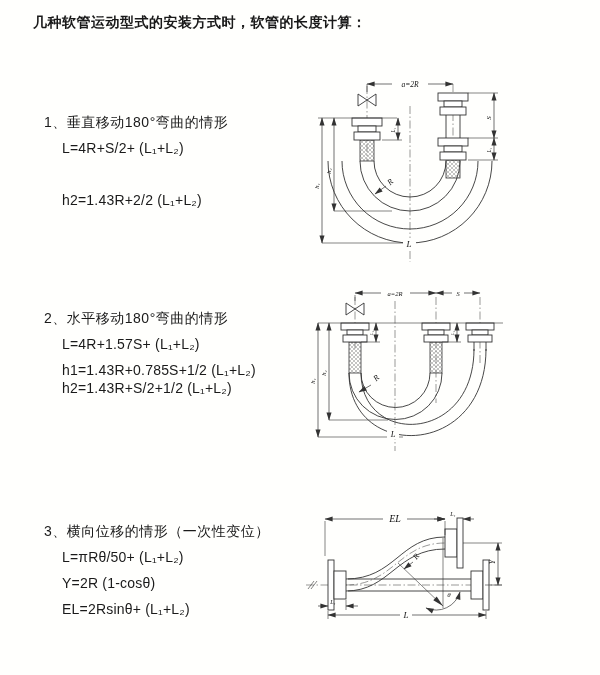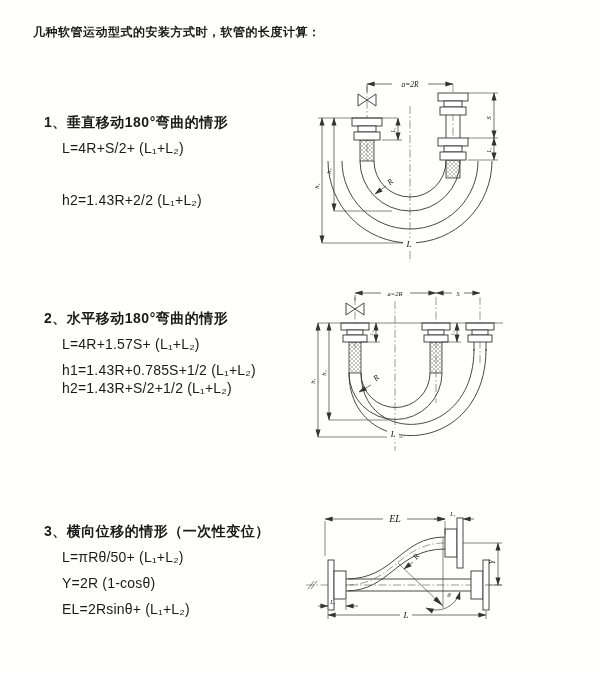--- a/index.html
+++ b/index.html
@@ -1,19 +1,19 @@
 <!DOCTYPE html>
 <html><head>
 <meta charset="utf-8">
 <style>
   html,body{margin:0;padding:0;background:#e8e8e8;}
   .page{position:relative;width:600px;height:675px;background:#fffffd;overflow:hidden;
         font-family:"Liberation Sans","DejaVu Sans",sans-serif;color:#1a1a1a;}
-  .title{position:absolute;left:33px;top:24px;font-size:12px;font-weight:bold;letter-spacing:.5px;text-align:center;}
-  .heading{position:absolute;left:44px;font-size:14px;font-weight:bold;letter-spacing:.5px;}
+  .title{position:absolute;left:33px;top:14px;font-size:14px;font-weight:bold;letter-spacing:.5px;text-align:center;}
+  .heading{position:absolute;left:44px;font-size:14px;font-weight:normal;letter-spacing:.5px;}
   .formula{position:absolute;left:62px;font-size:14px;font-weight:400;letter-spacing:.2px;}
   svg.diag{position:absolute;}
   svg.diag .ol{fill:none;stroke:#333;stroke-width:0.9;}
   svg.diag .fit{fill:#fff;stroke:#333;stroke-width:0.9;}
   svg.diag .cl{fill:none;stroke:#555;stroke-width:0.6;stroke-dasharray:8 2.5 1.5 2.5;}
   svg.diag .dim{fill:none;stroke:#333;stroke-width:0.7;}
   svg.diag .ext{fill:none;stroke:#333;stroke-width:0.6;}
   svg.diag .dt{font-family:"Liberation Serif","DejaVu Serif",serif;font-style:italic;fill:#111;}
   svg.diag .wb{fill:#fffffd;}
 </style>

